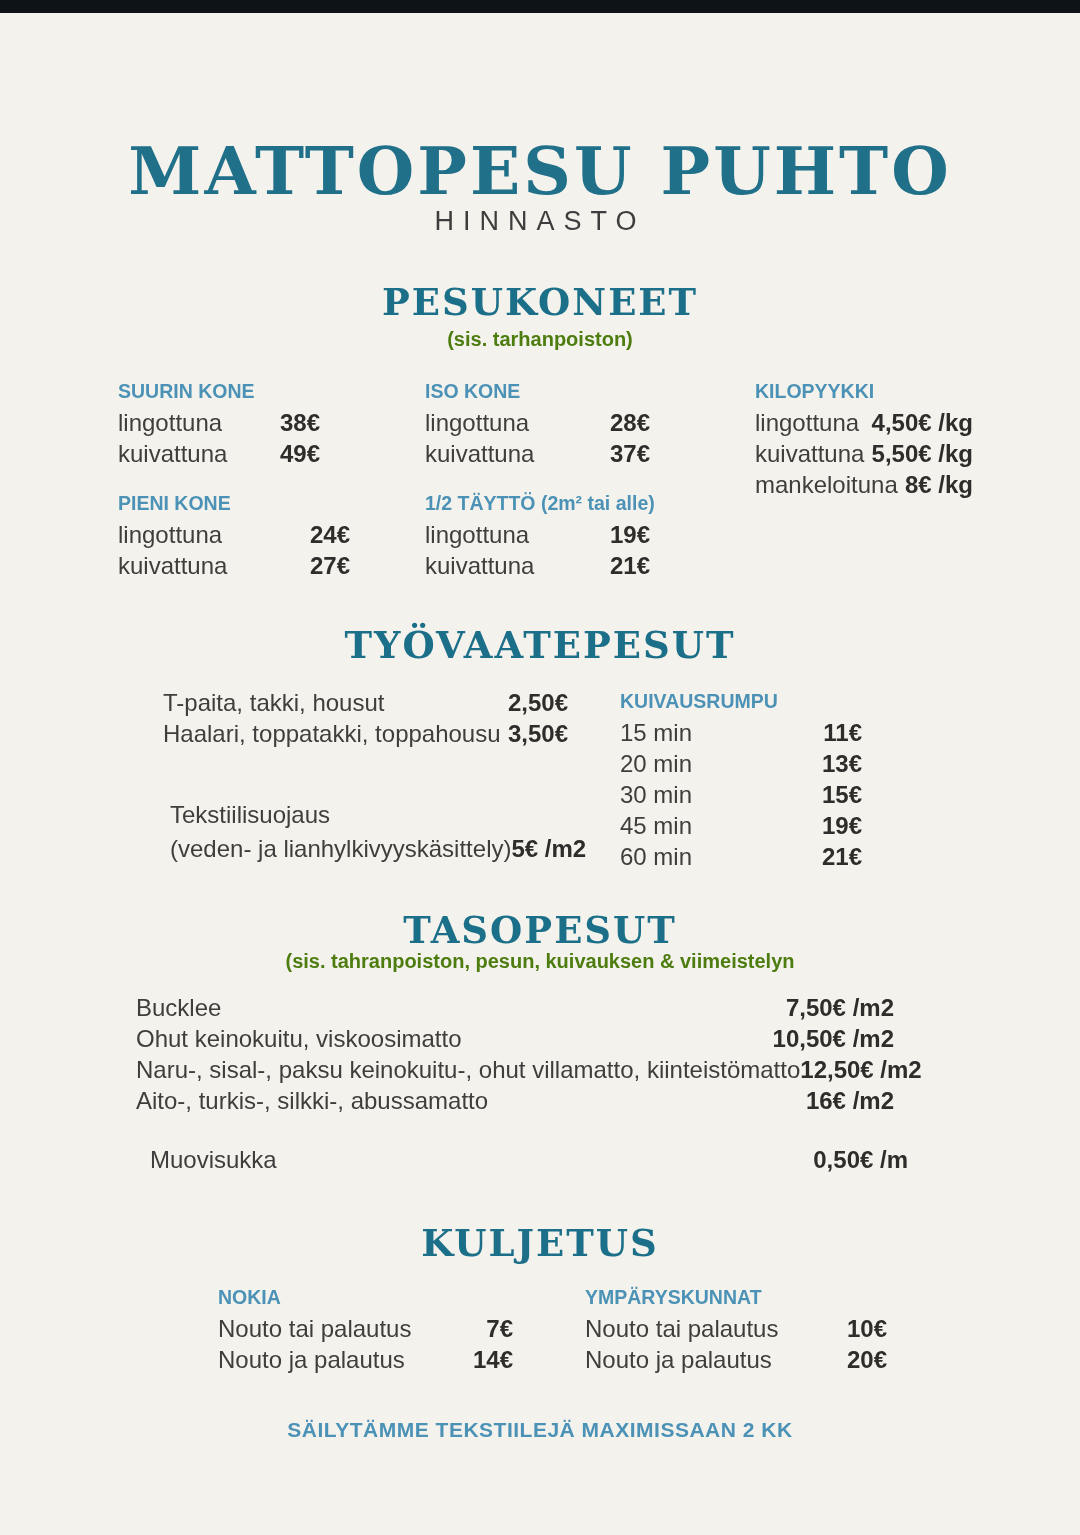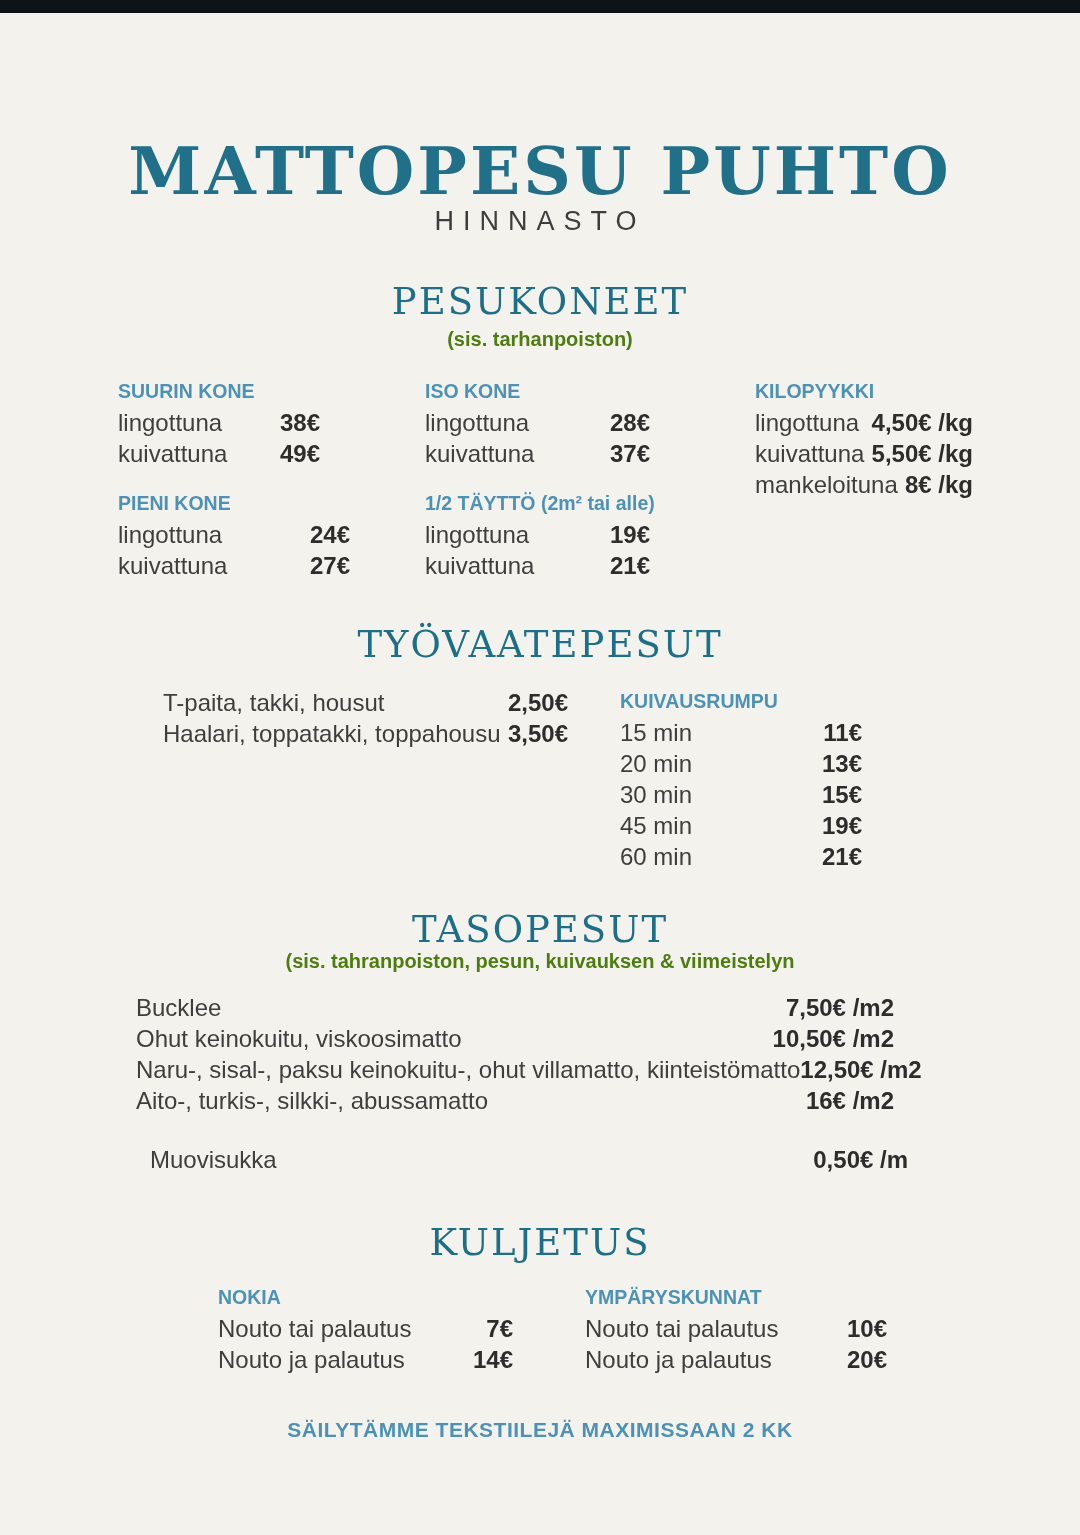--- a/index.html
+++ b/index.html
@@ -31,21 +31,21 @@
     white-space: nowrap;
   }
   .doc-subtitle {
     font-size: 27px;
     font-weight: 400;
     letter-spacing: 9px;
     color: #3d3d3d;
   }
   .h-section {
     font-family: "DejaVu Serif", "Liberation Serif", serif;
-    font-weight: 400;
+    font-weight: 700;
     font-size: 37px;
     letter-spacing: 2px;
     color: #1b6f88;
     white-space: nowrap;
   }
   .h-sub {
     font-size: 20px;
     font-weight: 700;
     color: #4d7c0f;
   }
@@ -155,20 +155,29 @@
     <div class="row">
       <span class="lbl">T-paita, takki, housut</span>
       <span class="price">2,50€</span>
     </div>
     <div class="row">
       <span class="lbl">Haalari, toppatakki, toppahousu</span>
       <span class="price">3,50€</span>
     </div>
   </div>
 
+  <div class="abs" style="left:170px; top:805px; width:405px">
+    <div class="row" style="margin-bottom:14px">
+      <span class="lbl">Tekstiilisuojaus</span>
+    </div>
+    <div class="row">
+      <span class="lbl">(veden- ja lianhylkivyyskäsittely)</span>
+      <span class="price">5€ /m2</span>
+    </div>
+  </div>
 
   <div class="abs" style="left:620px; top:690px; width:242px">
     <div class="col-header">KUIVAUSRUMPU</div>
     <div class="row">
       <span class="lbl">15 min</span>
       <span class="price">11€</span>
     </div>
     <div class="row">
       <span class="lbl">20 min</span>
       <span class="price">13€</span>

